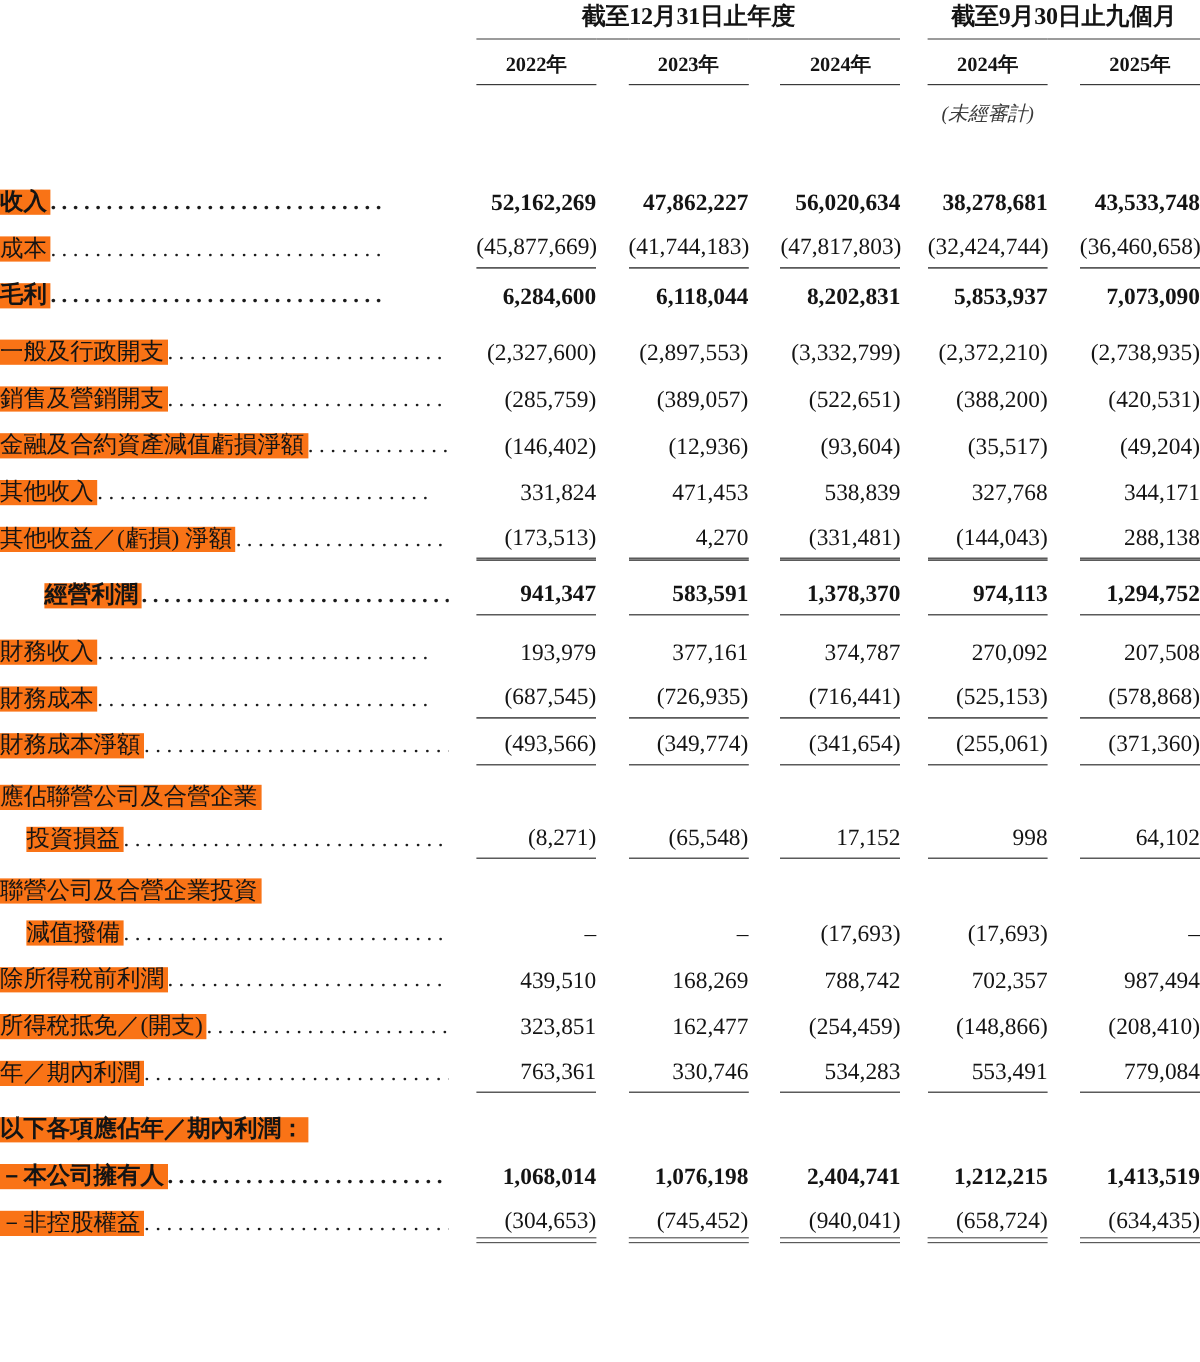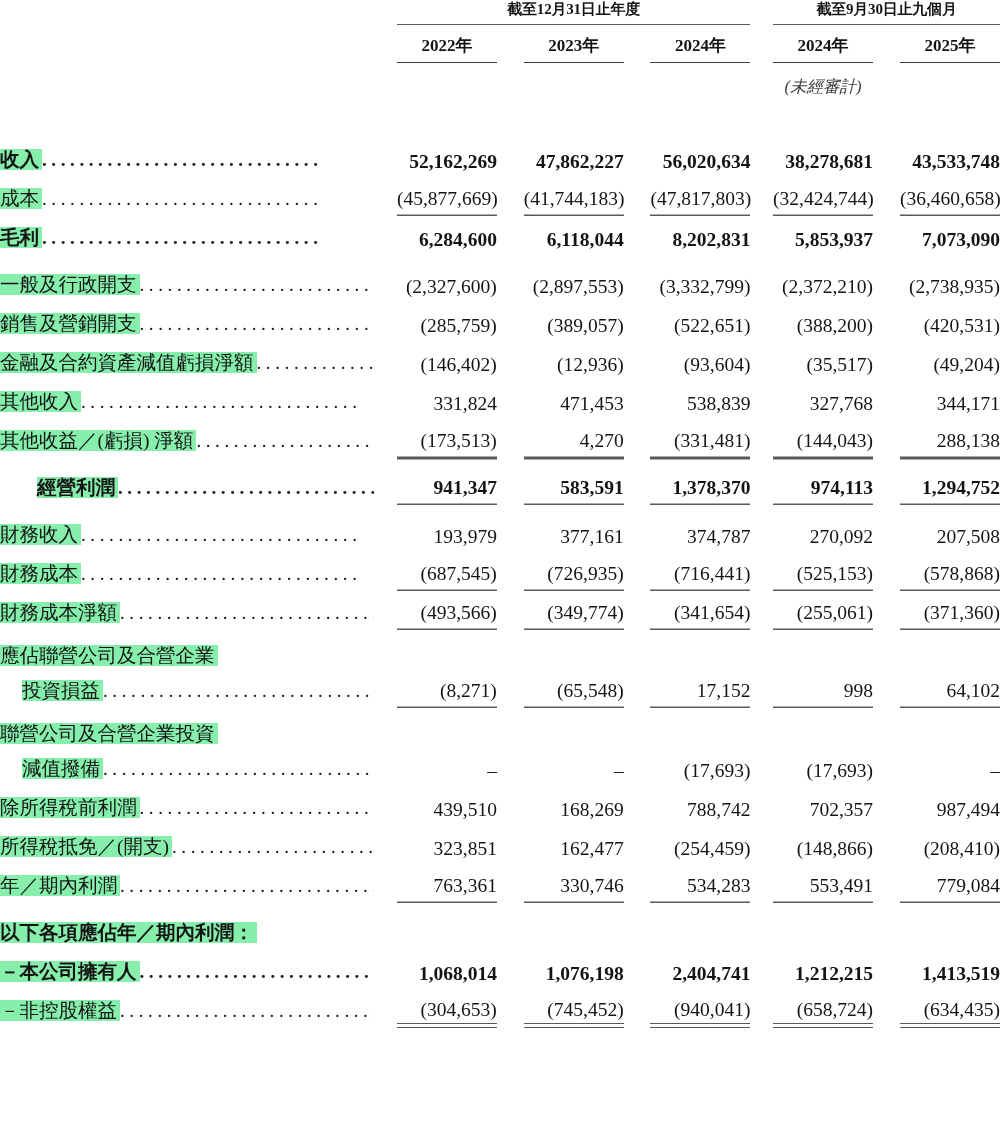--- a/index.html
+++ b/index.html
@@ -42,21 +42,21 @@
     padding: 0;
     margin: 0;
     vertical-align: bottom;
     font-weight: normal;
   }
 
   
   .grp-title {
     text-align: center;
     font-weight: bold;
-    font-size: 15px;
+    font-size: 20px;
     letter-spacing: -0.2px;
     padding-bottom: 5px;
     white-space: nowrap;
   }
   .grp-rule {
     height: 0;
     border-bottom: 1.4px solid #5a5a5a;
     font-size: 0;
     line-height: 0;
   }
@@ -88,21 +88,21 @@
   
   .rowlabel {
     font-size: 19.5px;
     white-space: nowrap;
     padding-top: 8px;
     padding-bottom: 4px;
     position: relative;
     overflow: hidden;
   }
   .rowlabel.b { font-weight: bold; }
-  .rowlabel .txt { position: relative; z-index: 2; background: #86efac; padding-right: 3px; }
+  .rowlabel .txt { position: relative; z-index: 2; background: #f97316; padding-right: 3px; }
   .rowlabel .lead {
     position: relative;
     z-index: 1;
     letter-spacing: 4.6px;
     font-size: 19px;
     color: #1a1a1a;
   }
   .ind1 { padding-left: 22px; }
 
   .num {

